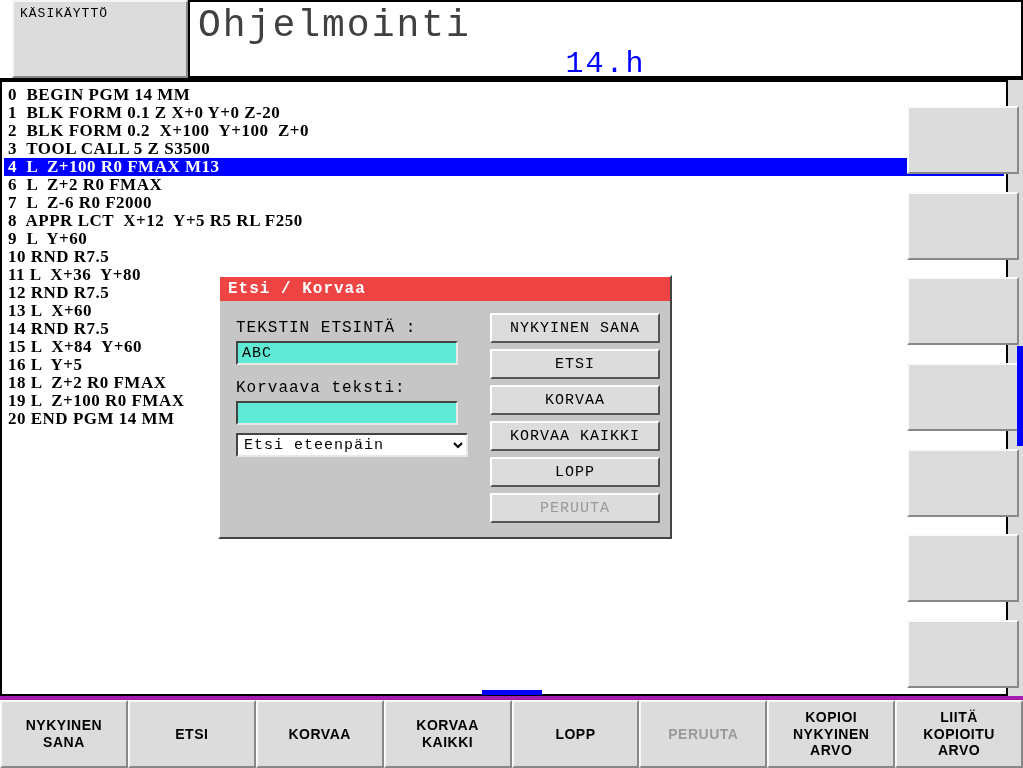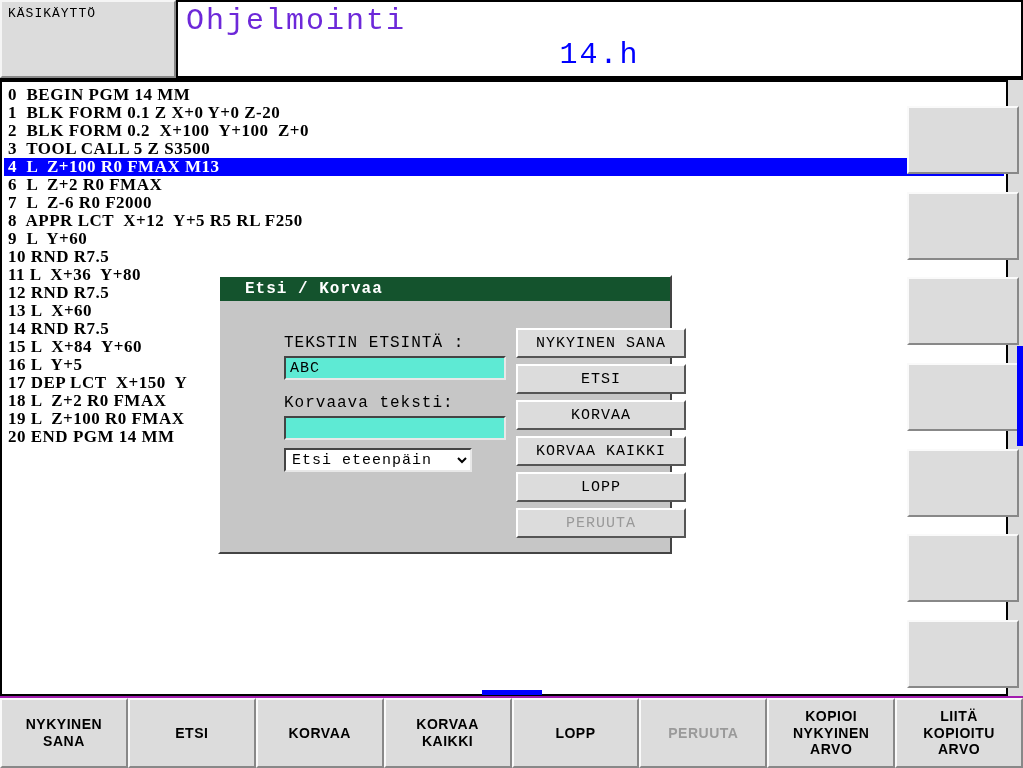--- a/index.html
+++ b/index.html
@@ -19,28 +19,29 @@
 .header-left {
   width: 176px;
   background: #dcdcdc;
   border: 2px solid #888;
   border-top-color: #f5f5f5;
   border-left-color: #f5f5f5;
   padding: 4px 6px;
   font-size: 13px;
   letter-spacing: 1px;
   color: #000;
+  margin-left: 12px;
 }
 .header-right {
   flex: 1;
   background: #fff;
   border: 2px solid #000;
   padding: 2px 8px;
 }
-.title-main { font-size: 30px; color: #6d28d9; letter-spacing: 2px; }
+.title-main { font-size: 38px; color: #404040; letter-spacing: 2px; }
 .title-sub { font-size: 30px; color: #0000ff; letter-spacing: 2px; text-align: center; }
 .main-area {
   display: flex;
   height: calc(100% - 80px - 72px);
   position: relative;
 }
 .code-panel {
   width: 1008px;
   border: 2px solid #000;
   background: #fff;
@@ -85,52 +86,51 @@
   width: 454px;
   background: #c6c6c6;
   border: 2px solid #888;
   border-top-color: #fff;
   border-left-color: #fff;
   border-right-color: #444;
   border-bottom-color: #444;
   font-family: "Courier New", monospace;
 }
 .dialog-title {
-  background: #14532d;
+  background: #ef4444;
   color: #fff;
-  padding: 3px 25px;
+  padding: 3px 8px;
   font-size: 16px;
   font-weight: bold;
   letter-spacing: 1px;
 }
 .dialog-body {
   display: flex;
-  padding: 27px 10px 14px 16px;
+  padding: 12px 10px 14px 16px;
   gap: 10px;
-  margin-left: 48px;
 }
 .dialog-left { flex: 1; }
 .dlg-label { font-size: 16px; color: #000; margin: 6px 0 4px 0; letter-spacing: 1px; }
 .dlg-input {
   width: 222px;
   height: 24px;
   background: #5eead4;
   border: 2px solid #666;
   border-top-color: #444;
   border-left-color: #444;
   border-right-color: #e8e8e8;
   border-bottom-color: #e8e8e8;
   font-family: "Courier New", monospace;
   font-size: 15px;
   padding: 0 4px;
   margin-bottom: 8px;
   letter-spacing: 1px;
 }
 .dlg-select {
-  width: 188px;
+  width: 232px;
   height: 24px;
   background: #fff;
   border: 2px solid #666;
   border-top-color: #444;
   border-left-color: #444;
   border-right-color: #e8e8e8;
   border-bottom-color: #e8e8e8;
   font-family: "Courier New", monospace;
   font-size: 15px;
   padding: 0 2px;
@@ -154,21 +154,21 @@
 }
 .dlg-btn.disabled { color: #999; }
 .bottom-bar {
   position: absolute;
   bottom: 0;
   left: 0;
   right: 0;
   height: 72px;
   display: flex;
   background: #dcdcdc;
-  border-top: 2px solid #a21caf;
+  border-top: 4px solid #a21caf;
 }
 .bot-btn {
   flex: 1;
   background: #dcdcdc;
   border: 2px solid #888;
   border-top-color: #fafafa;
   border-left-color: #fafafa;
   display: flex;
   align-items: center;
   justify-content: center;
@@ -216,21 +216,20 @@
       <div class="code-line">7  L  Z-6 R0 F2000</div>
       <div class="code-line">8  APPR LCT  X+12  Y+5 R5 RL F250</div>
       <div class="code-line">9  L  Y+60</div>
       <div class="code-line">10 RND R7.5</div>
       <div class="code-line">11 L  X+36  Y+80</div>
       <div class="code-line">12 RND R7.5</div>
       <div class="code-line">13 L  X+60</div>
       <div class="code-line">14 RND R7.5</div>
       <div class="code-line">15 L  X+84  Y+60</div>
       <div class="code-line">16 L  Y+5</div>
-      <div class="code-line">17 DEP LCT  X+150  Y</div>
       <div class="code-line">18 L  Z+2 R0 FMAX</div>
       <div class="code-line">19 L  Z+100 R0 FMAX</div>
       <div class="code-line">20 END PGM 14 MM</div>
     </div>
   <div class="right-rail">
     <div class="side-btn" style="top:26px"></div>
     <div class="side-btn" style="top:112px"></div>
     <div class="side-btn" style="top:197px"></div>
     <div class="side-btn" style="top:283px"></div>
     <div class="side-btn" style="top:369px"></div>

